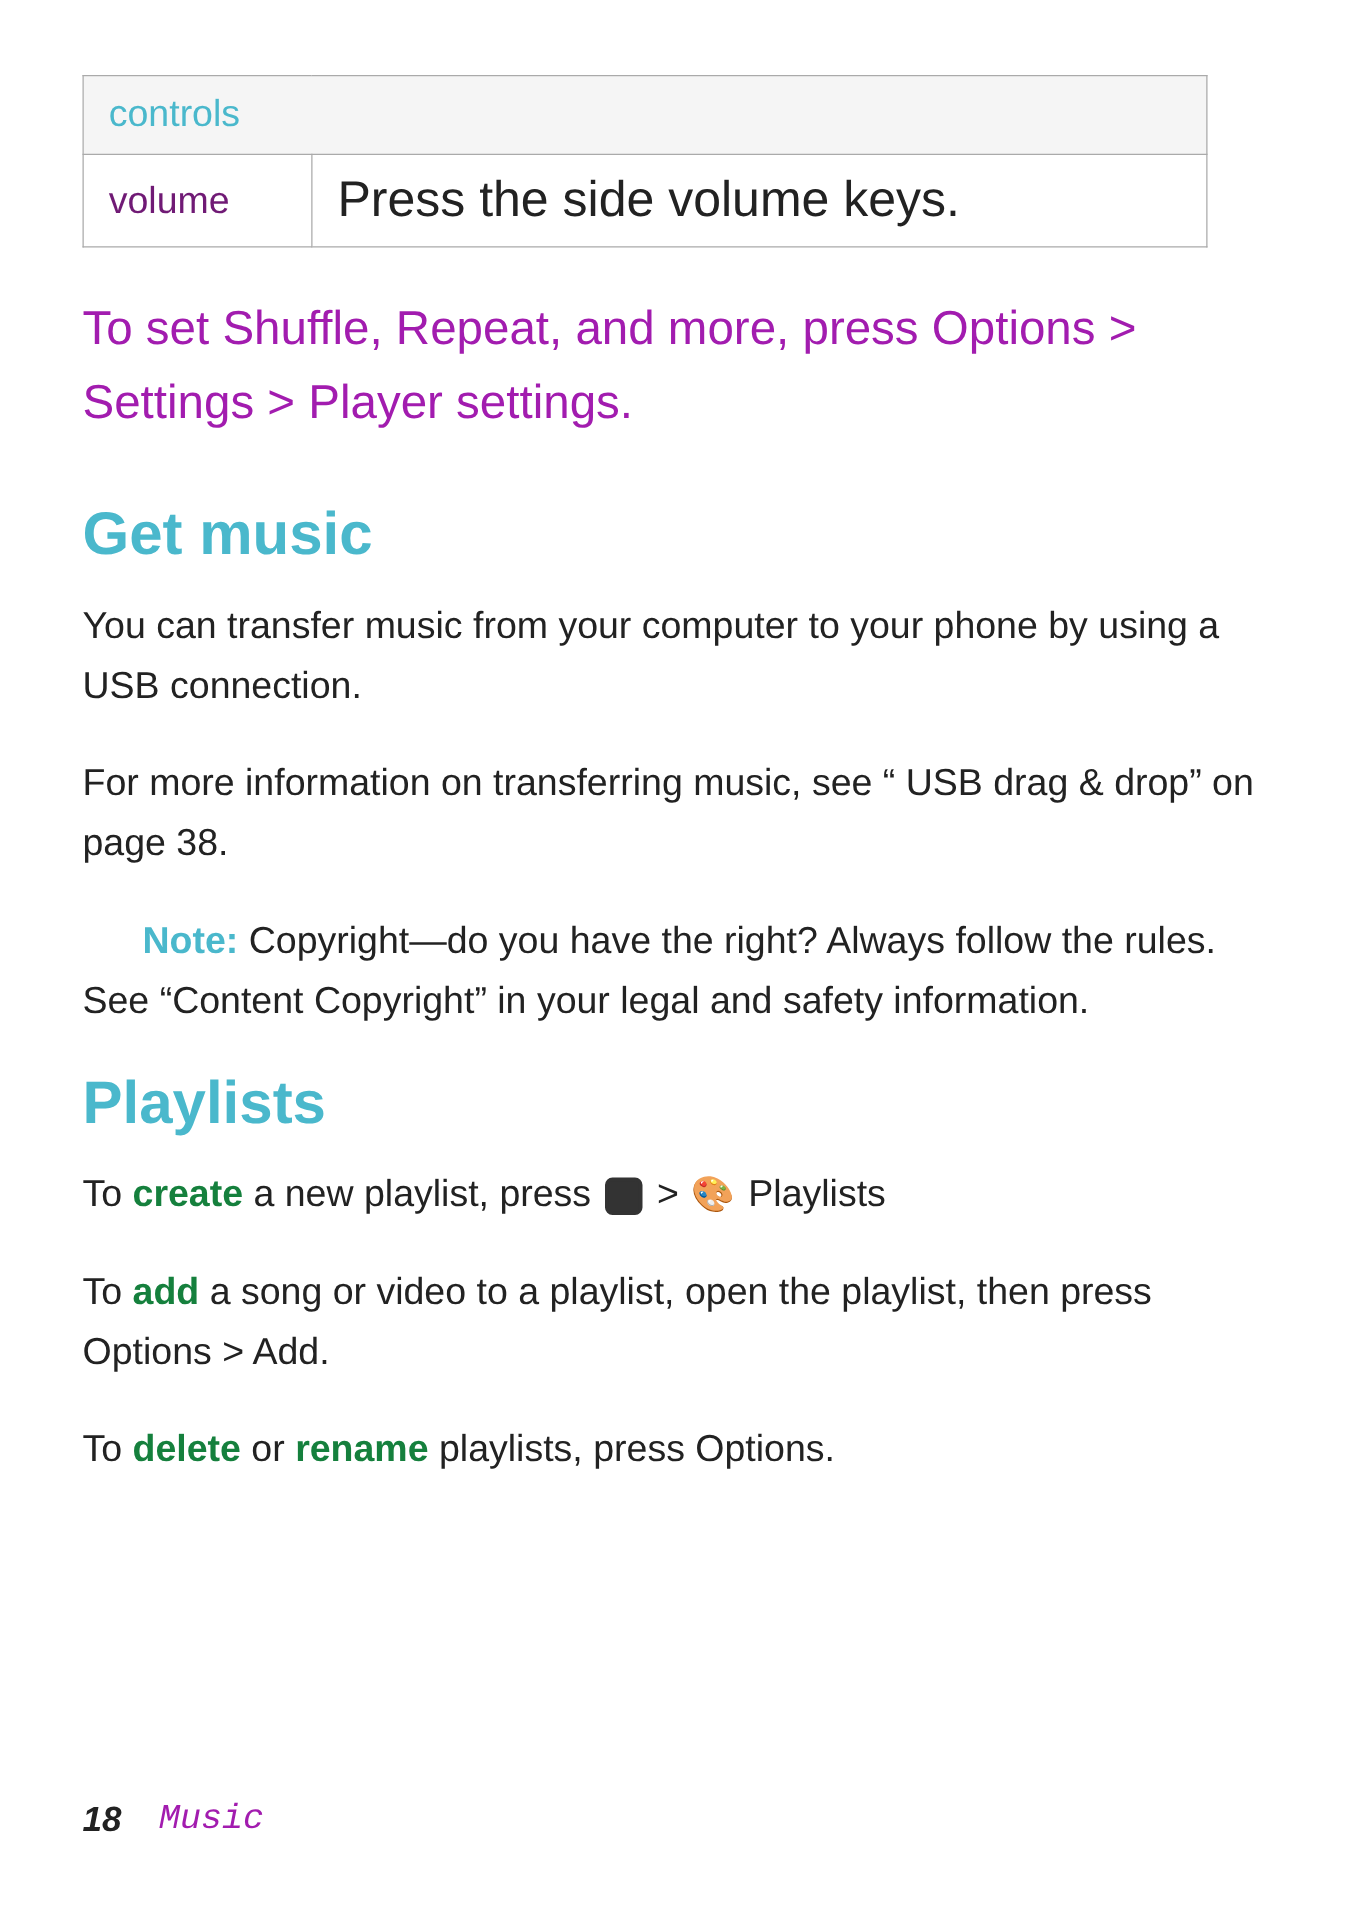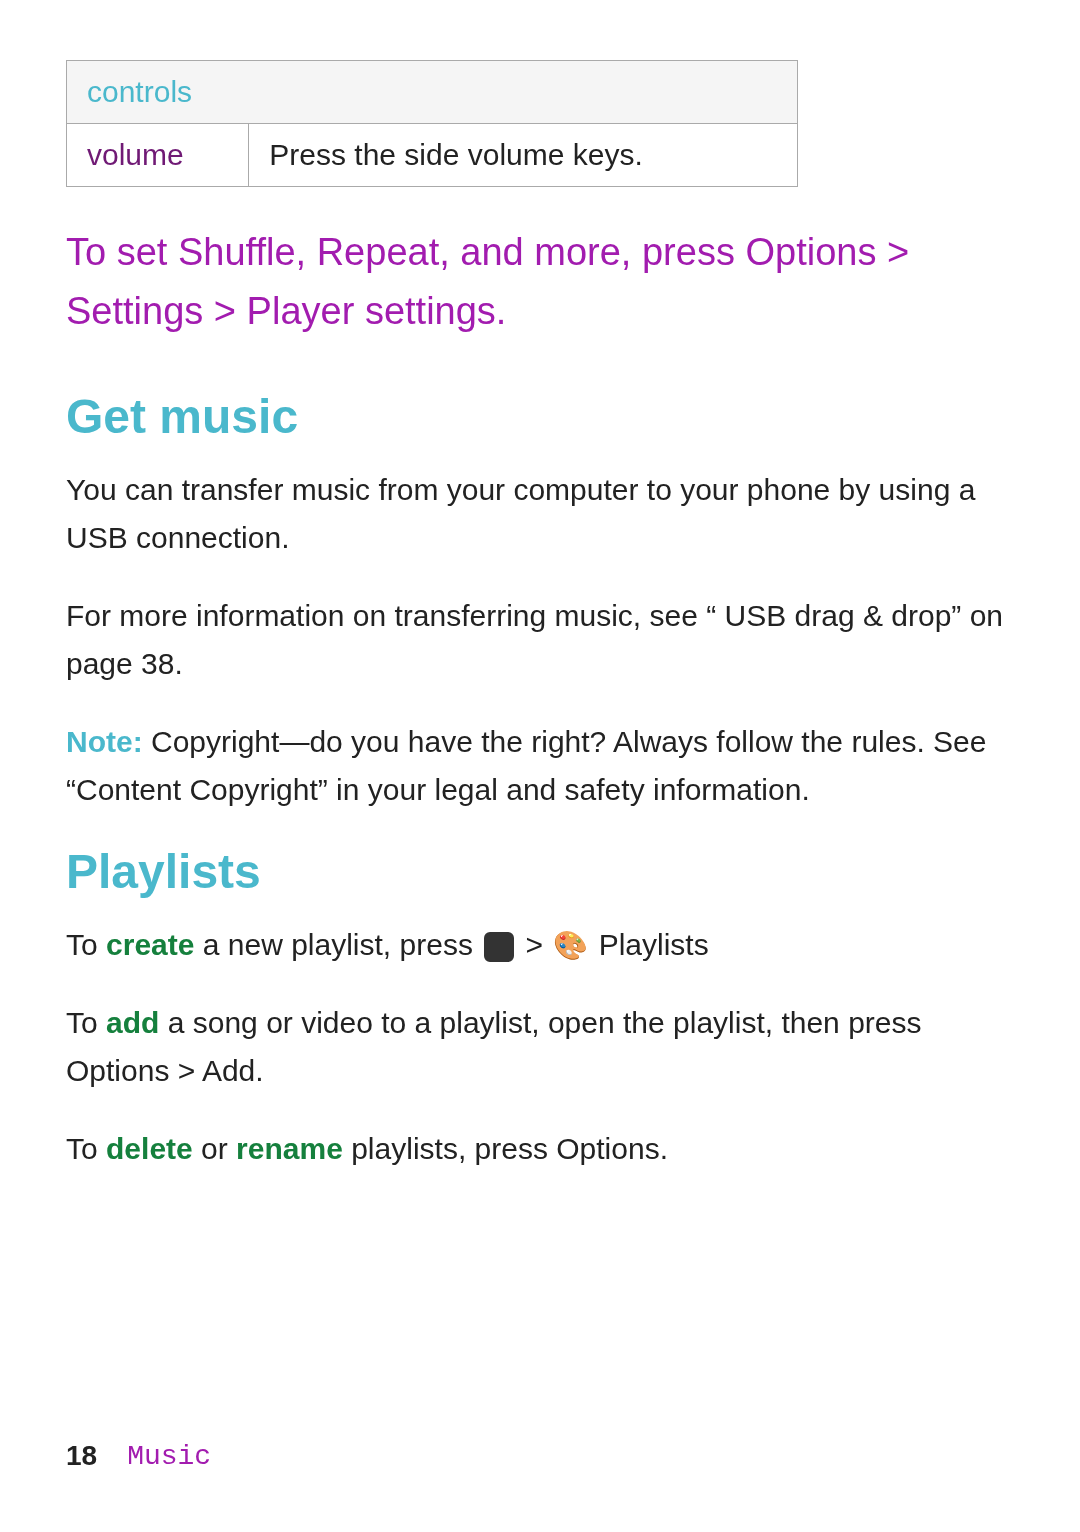--- a/index.html
+++ b/index.html
@@ -13,21 +13,21 @@
       font-family: Arial, sans-serif;
       width: 1080px;
       min-height: 1532px;
       padding: 60px 66px 60px 66px;
       color: #222222;
     }
 
     .controls-table {
       border: 1.5px solid #aaaaaa;
       border-collapse: collapse;
-      width: 732px;
+      width: 900px;
       margin-bottom: 36px;
     }
 
     .controls-table th,
     .controls-table td {
       border: 1.5px solid #aaaaaa;
       padding: 14px 20px;
       text-align: left;
       font-size: 30px;
     }
@@ -56,21 +56,21 @@
 
     .row-label-vol {
       color: #701a75;
       font-weight: normal;
       font-size: 30px;
       text-align: right;
     }
 
     .row-desc {
       color: #222222;
-      font-size: 30px;
+      font-size: 40px;
       text-align: center;
     }
 
     .row-desc-ff {
       color: #222222;
       font-size: 30px;
     }
 
     .settings-note {
       font-size: 38px;
@@ -90,34 +90,36 @@
     .body-text {
       font-size: 30px;
       color: #222222;
       line-height: 1.6;
       margin-bottom: 30px;
     }
 
     .note-label {
       color: #4ab8cc;
       font-weight: bold;
+      margin-left: 48px;
     }
 
     .highlight {
       color: #15803d;
       font-weight: bold;
     }
 
     .footer {
       position: absolute;
       bottom: 60px;
       left: 66px;
       display: flex;
-      align-items: flex-end;
+      align-items: flex-start;
       gap: 30px;
+      font-style: italic;
     }
 
     .footer-page {
       font-size: 28px;
       font-weight: bold;
       color: #222;
     }
 
     .footer-section {
       font-size: 28px;

